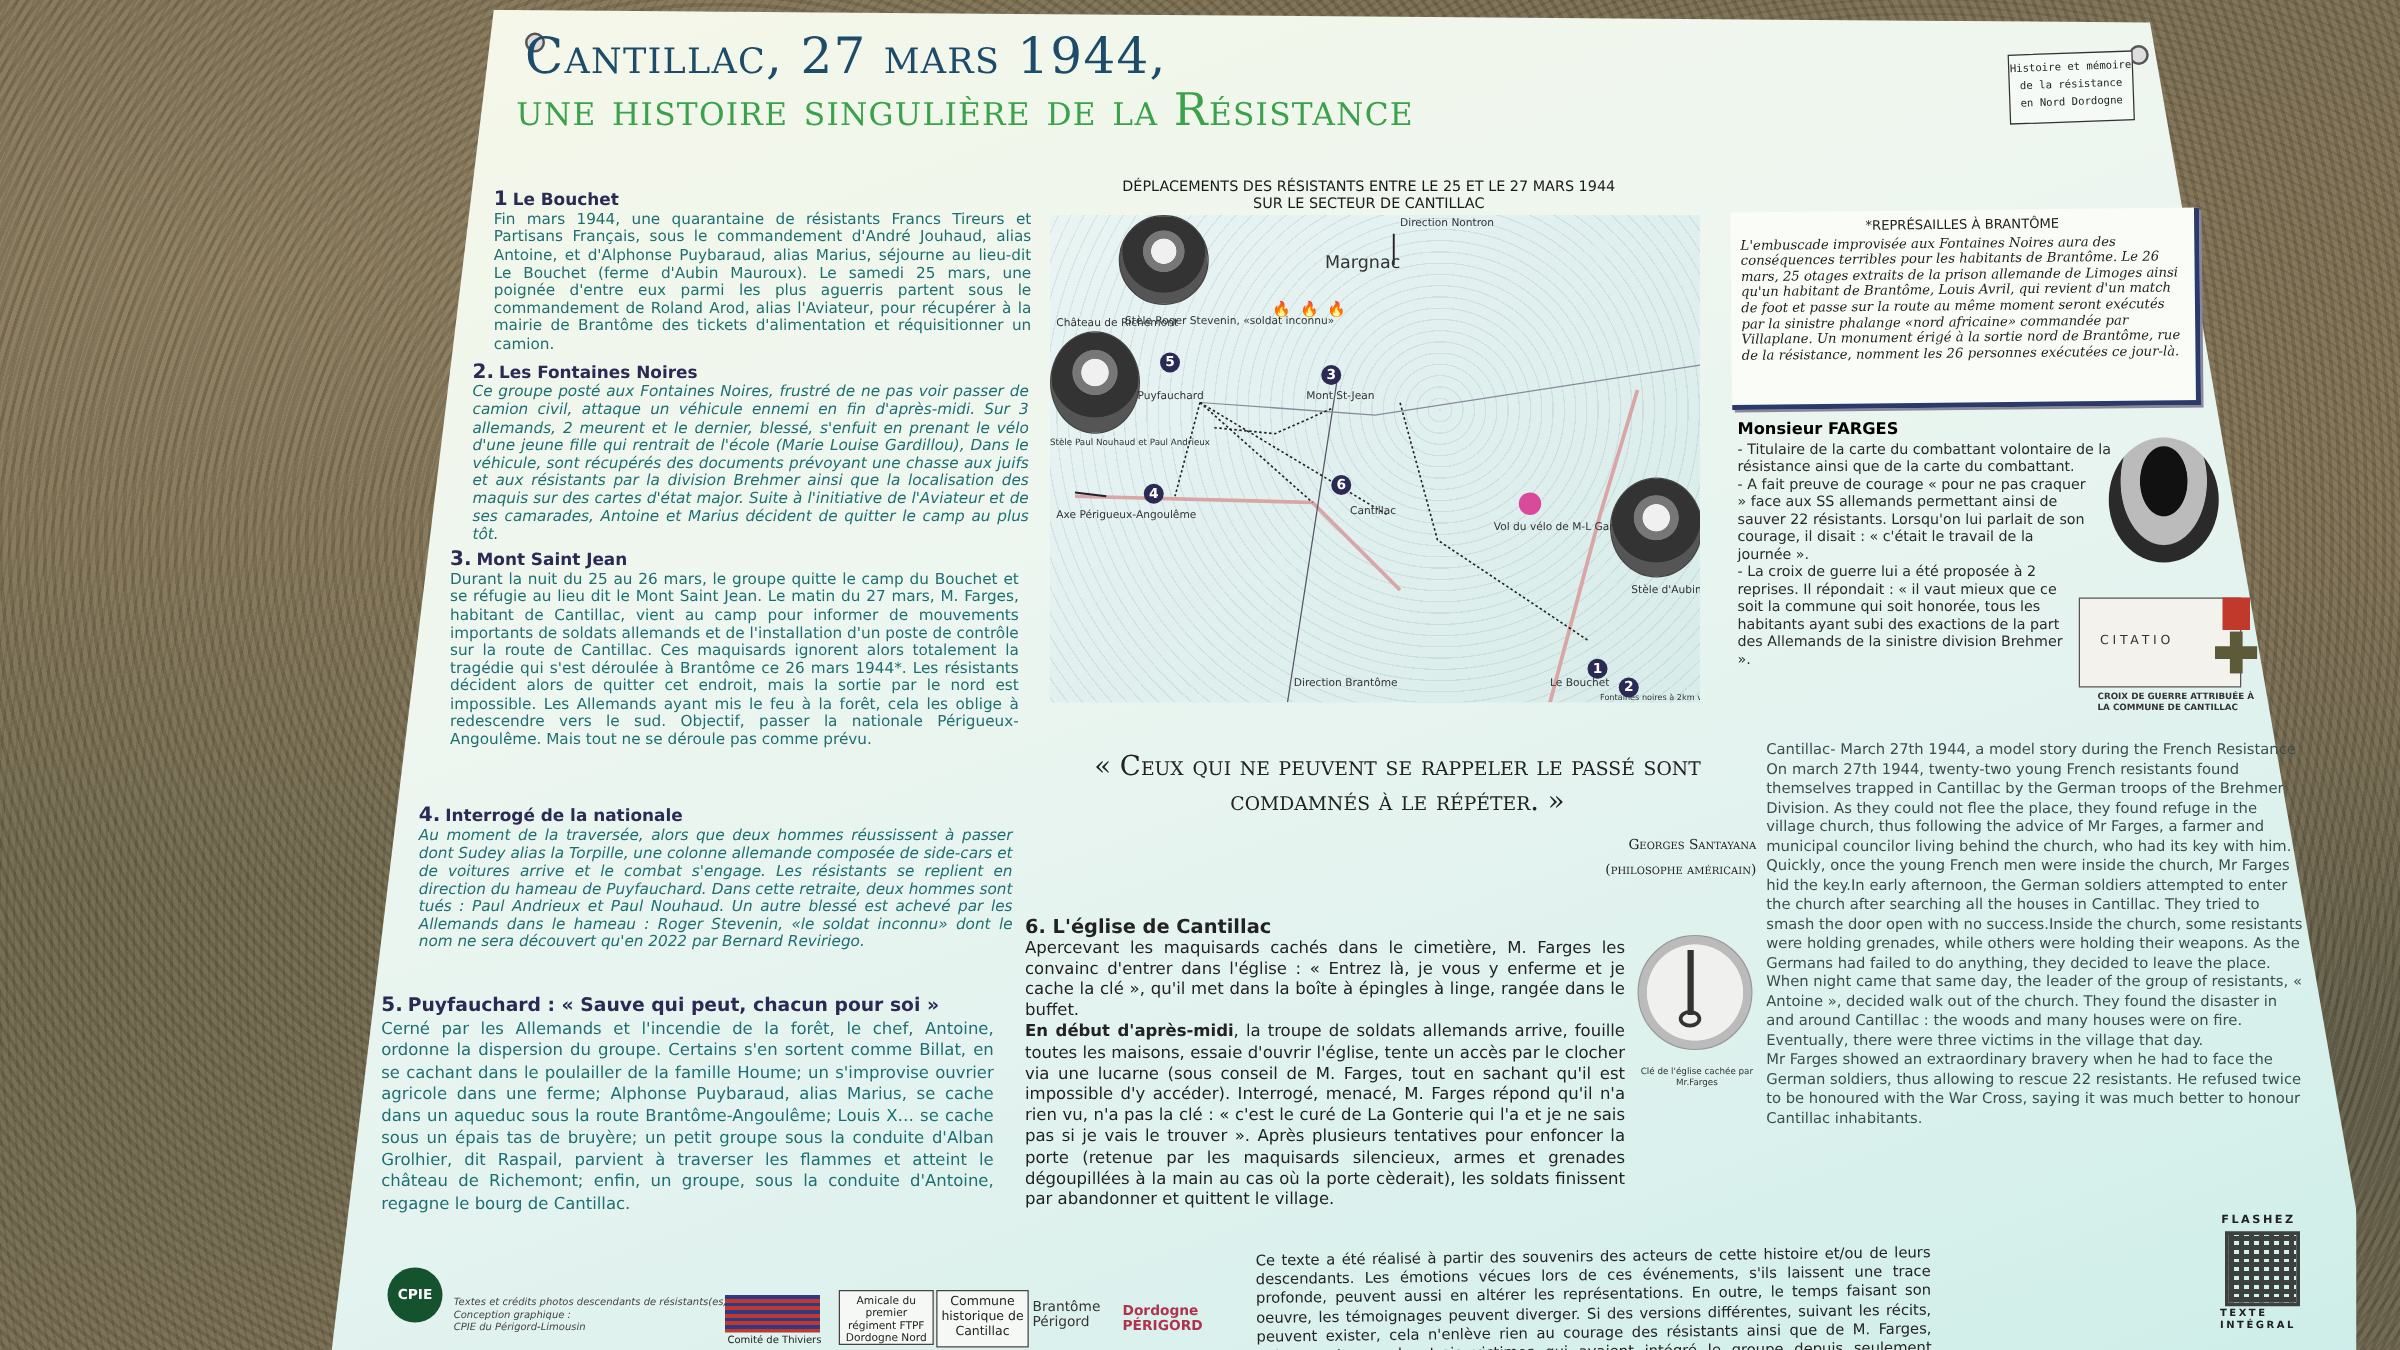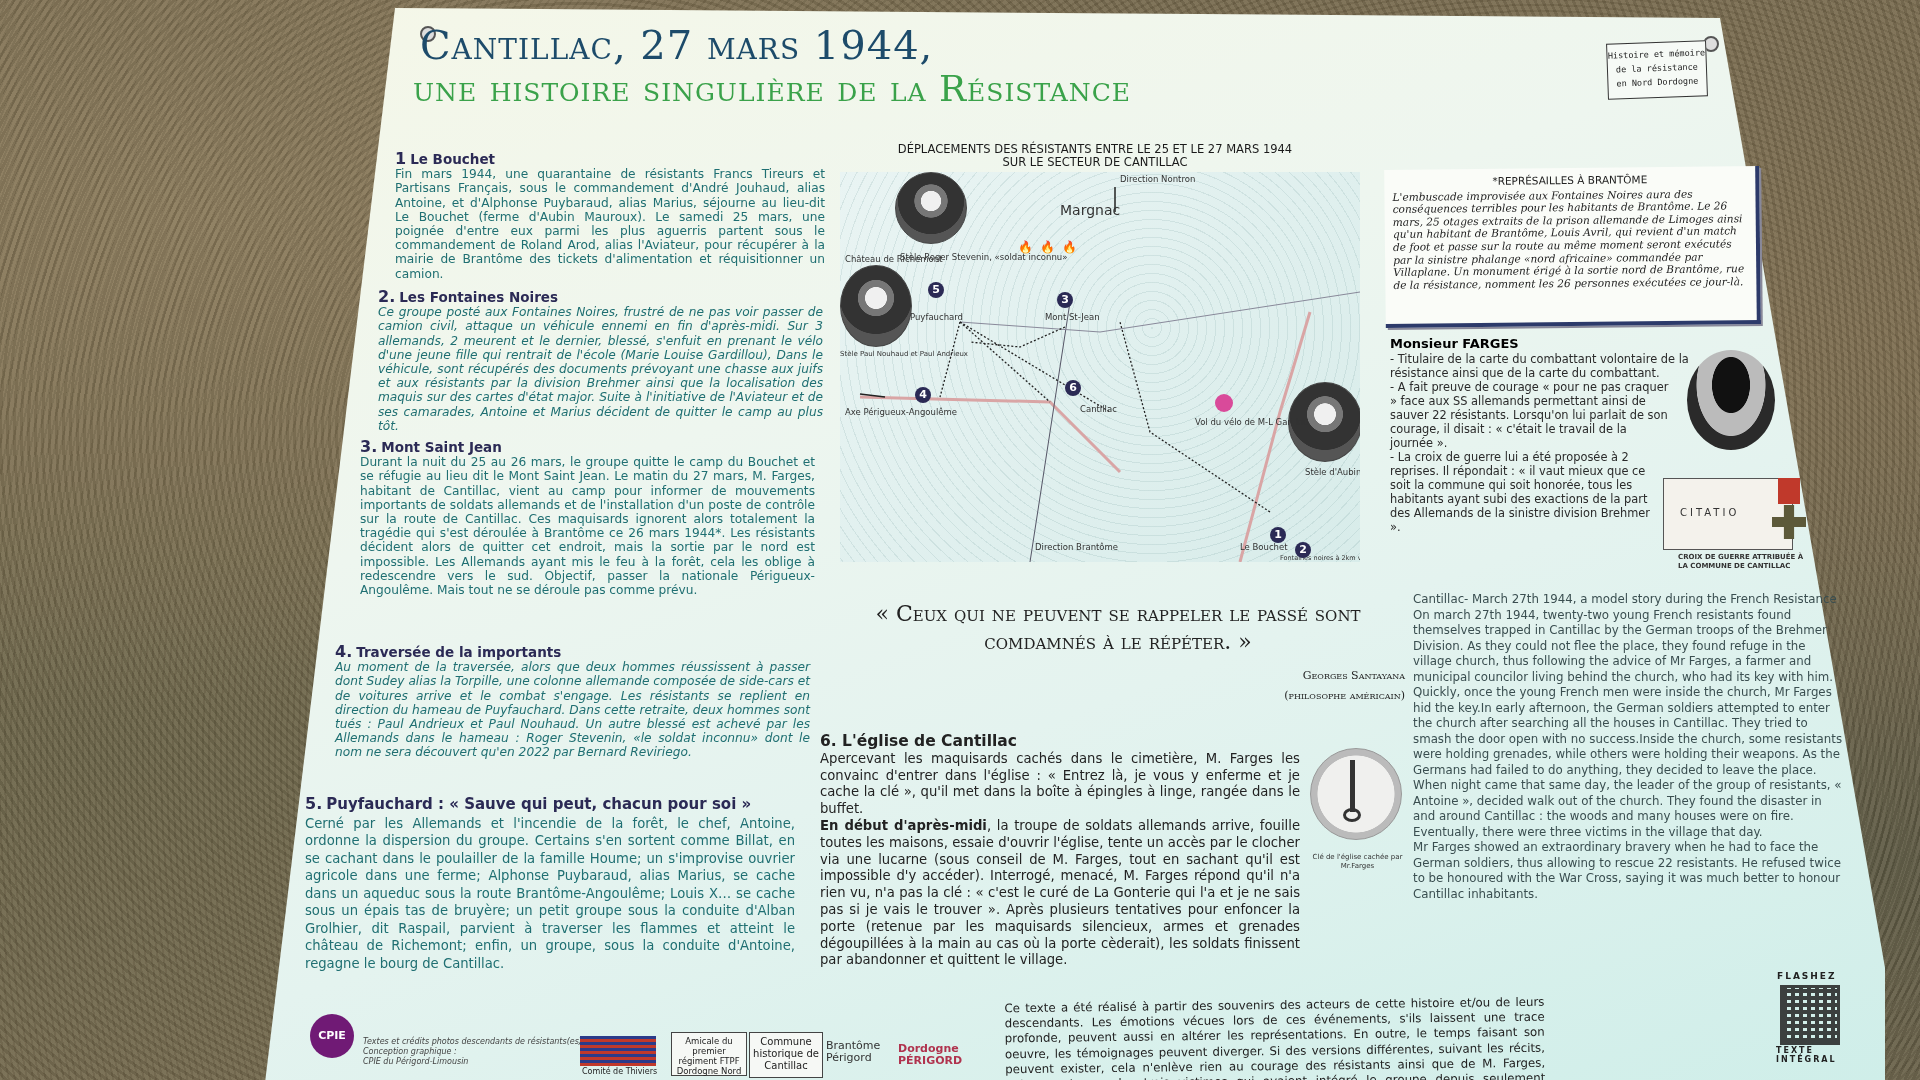--- a/index.html
+++ b/index.html
@@ -122,21 +122,21 @@
   .key-caption { position:absolute; left:1310px; top:853px; width:95px; text-align:center; font-size:7px; color:#333; line-height:9px; }
 
   .disclaimer { position:absolute; left:1005px; top:998px; width:540px; font-size:11.8px; line-height:15.2px; color:#222; text-align:justify; transform:rotate(-0.7deg); }
   .qr { position:absolute; left:1780px; top:985px; width:60px; height:60px;
         background:
           repeating-linear-gradient(90deg, #222 0 4px, transparent 4px 8px),
           repeating-linear-gradient(0deg, #222 0 4px, transparent 4px 7px);
         opacity:0.85; border:3px solid #222; box-sizing:border-box; }
   .qr-top { position:absolute; left:1777px; top:971px; font-size:9px; letter-spacing:2px; font-weight:bold; color:#222; }
   .qr-bottom { position:absolute; left:1776px; top:1046px; font-size:8px; letter-spacing:2px; font-weight:bold; color:#222; line-height:9px; }
-  .cpie-logo { position:absolute; left:310px; top:1014px; width:44px; height:44px; border-radius:50%; background:#701a75; color:#fff; font-weight:bold; font-size:11px; text-align:center; line-height:44px; }
+  .cpie-logo { position:absolute; left:310px; top:1014px; width:44px; height:44px; border-radius:50%; background:#14532d; color:#fff; font-weight:bold; font-size:11px; text-align:center; line-height:44px; }
   .credits { position:absolute; left:363px; top:1037px; font-size:8px; color:#444; line-height:10px; font-style:italic; }
   .logo-box { position:absolute; border:1px solid #444; background:#f6f8f5; font-size:8.5px; text-align:center; color:#222; line-height:10px; box-sizing:border-box; padding-top:3px; }
   .anacr { position:absolute; left:580px; top:1036px; width:76px; height:30px; background:repeating-linear-gradient(0deg,#c0392b 0 3px, #2b3b8a 3px 6px); }
   .anacr-label { position:absolute; left:582px; top:1067px; font-size:8px; color:#222; }
   .brantome { position:absolute; left:826px; top:1040px; font-size:11px; color:#333; line-height:12px; }
   .dordogne { position:absolute; left:898px; top:1043px; font-size:11px; color:#b0334e; font-weight:bold; line-height:12px; }
 </style>
 </head>
 <body>
 
@@ -167,21 +167,21 @@
   <h3><span class="num">2.</span><span>Les Fontaines Noires</span></h3>
   <p style="font-style:italic">Ce groupe posté aux Fontaines Noires, frustré de ne pas voir passer de camion civil, attaque un véhicule ennemi en fin d'après-midi. Sur 3 allemands, 2 meurent et le dernier, blessé, s'enfuit en prenant le vélo d'une jeune fille qui rentrait de l'école (Marie Louise Gardillou), Dans le véhicule, sont récupérés des documents prévoyant une chasse aux juifs et aux résistants par la division Brehmer ainsi que la localisation des maquis sur des cartes d'état major. Suite à l'initiative de l'Aviateur et de ses camarades, Antoine et Marius décident de quitter le camp au plus tôt.</p>
 </div>
 
 <div class="section sec3">
   <h3><span class="num">3.</span><span>Mont Saint Jean</span></h3>
   <p>Durant la nuit du 25 au 26 mars, le groupe quitte le camp du Bouchet et se réfugie au lieu dit le Mont Saint Jean. Le matin du 27 mars, M. Farges, habitant de Cantillac, vient au camp pour informer de mouvements importants de soldats allemands et de l'installation d'un poste de contrôle sur la route de Cantillac. Ces maquisards ignorent alors totalement la tragédie qui s'est déroulée à Brantôme ce 26 mars 1944*. Les résistants décident alors de quitter cet endroit, mais la sortie par le nord est impossible. Les Allemands ayant mis le feu à la forêt, cela les oblige à redescendre vers le sud. Objectif, passer la nationale Périgueux-Angoulême. Mais tout ne se déroule pas comme prévu.</p>
 </div>
 
 <div class="section sec4">
-  <h3><span class="num">4.</span><span>Traversée de la importants</span></h3>
+  <h3><span class="num">4.</span><span>Interrogé de la nationale</span></h3>
   <p style="font-style:italic">Au moment de la traversée, alors que deux hommes réussissent à passer dont Sudey alias la Torpille, une colonne allemande composée de side-cars et de voitures arrive et le combat s'engage. Les résistants se replient en direction du hameau de Puyfauchard. Dans cette retraite, deux hommes sont tués : Paul Andrieux et Paul Nouhaud. Un autre blessé est achevé par les Allemands dans le hameau : Roger Stevenin, «le soldat inconnu» dont le nom ne sera découvert qu'en 2022 par Bernard Reviriego.</p>
 </div>
 
 <div class="section sec5">
   <h3 style="font-size:15px"><span class="num">5.</span><span>Puyfauchard : « Sauve qui peut, chacun pour soi »</span></h3>
   <p>Cerné par les Allemands et l'incendie de la forêt, le chef, Antoine, ordonne la dispersion du groupe. Certains s'en sortent comme Billat, en se cachant dans le poulailler de la famille Houme; un s'improvise ouvrier agricole dans une ferme; Alphonse Puybaraud, alias Marius, se cache dans un aqueduc sous la route Brantôme-Angoulême; Louis X… se cache sous un épais tas de bruyère; un petit groupe sous la conduite d'Alban Grolhier, dit Raspail, parvient à traverser les flammes et atteint le château de Richemont; enfin, un groupe, sous la conduite d'Antoine, regagne le bourg de Cantillac.</p>
 </div>
 
 <div class="map-title">
   <div style="text-transform:uppercase">Déplacements des résistants entre le 25 et le 27 mars 1944</div>

